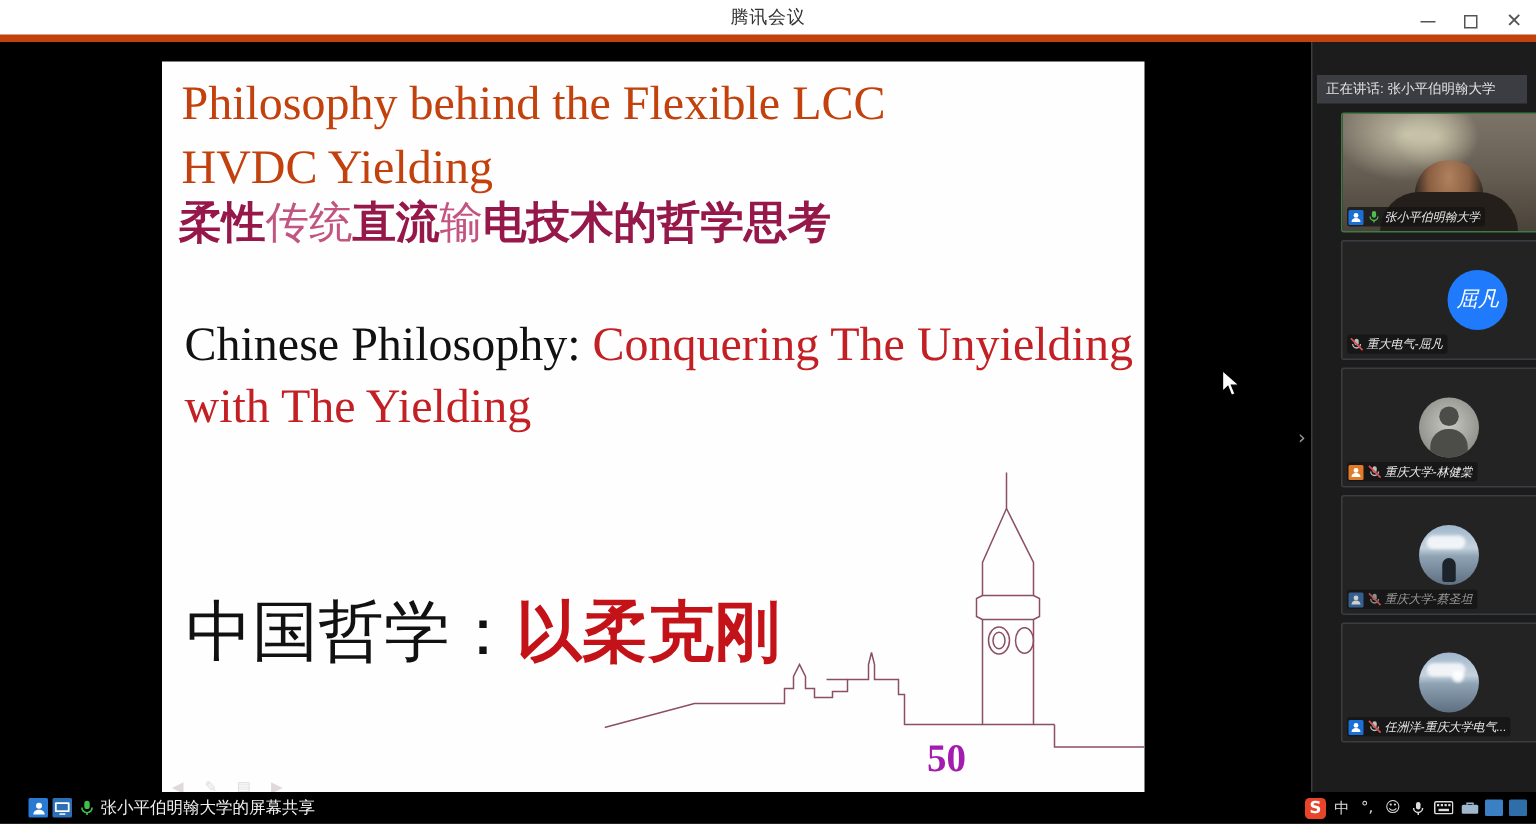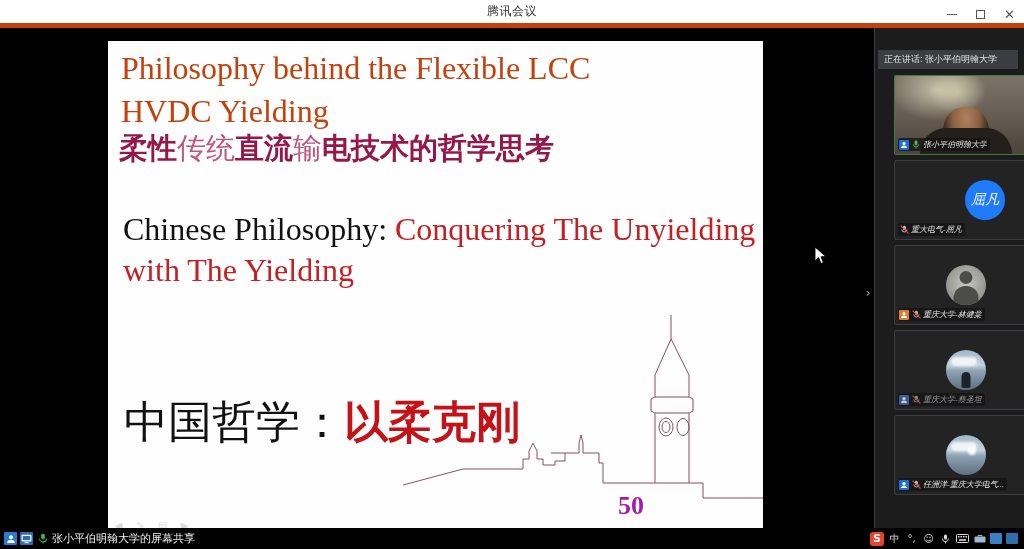--- a/index.html
+++ b/index.html
@@ -208,21 +208,21 @@
   .label-text { overflow:hidden; text-overflow: clip; }
 
   
   .taskbar {
     position: absolute; left: 0; bottom: 0; width: 1024px; height: 21px;
     background: #000;
     display: flex; align-items: center;
   }
   .taskbar-item {
     display:flex; align-items:center; gap:3px;
-    height: 21px; padding: 0 4px;
+    height: 21px; padding: 0 19px;
     font-size: 11px; color: #f0f0f0; white-space: nowrap;
   }
   .tb-ic { width:13px; height:13px; display:inline-flex; align-items:center; justify-content:center; }
   .tb-ic.blue { background:#2a7ad1; border-radius:1px; }
   .tb-ic.screen { background:#2c6fb5; border-radius:1px; }
   .ime-tray {
     position:absolute; right: 6px; bottom: 0; height: 21px;
     display:flex; align-items:center; gap:4px;
   }
   .ime-logo {

